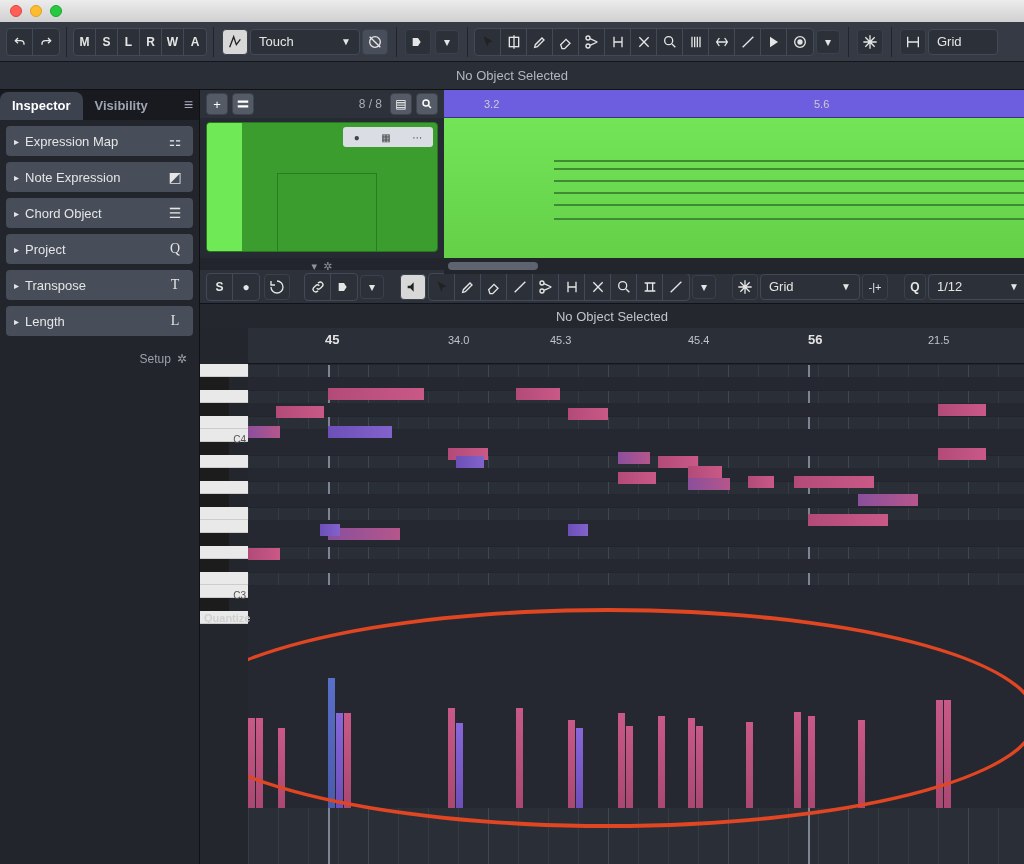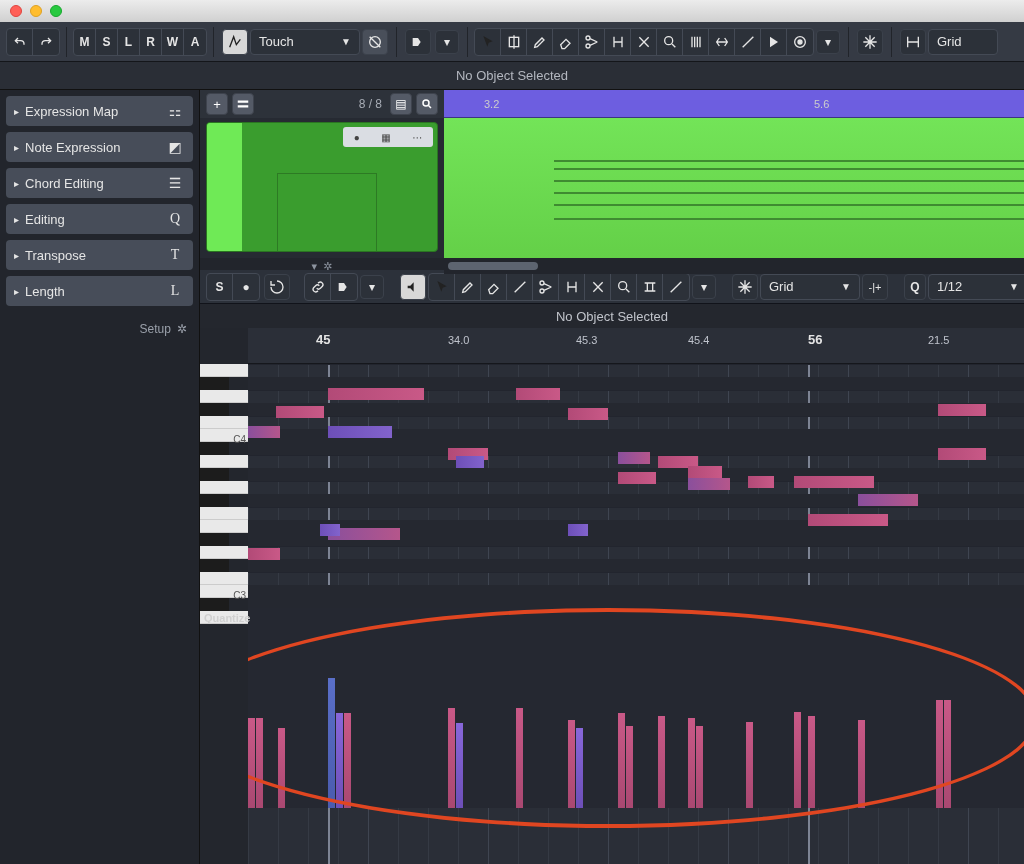--- a/index.html
+++ b/index.html
@@ -279,39 +279,44 @@
     </div>
 </div>
 
 <div class="infoline">
   <span>No Object Selected</span>
 </div>
 
 <div class="main">
 
   <div class="inspector-col">
+    <div class="tabrow">
+      <div class="tab active">Inspector</div>
+      <div class="tab inactive">Visibility</div>
+      <div class="menu-icon">≡</div>
+    </div>
     <div class="insp-list">
       <div class="insp-item">
           <span class="chev">▸</span>
           <span>Expression Map</span>
           <span class="ricon">⚏</span>
         </div>
       <div class="insp-item">
           <span class="chev">▸</span>
           <span>Note Expression</span>
           <span class="ricon">◩</span>
         </div>
       <div class="insp-item">
           <span class="chev">▸</span>
-          <span>Chord Editing</span>
+          <span>Chord Object</span>
           <span class="ricon">☰</span>
         </div>
       <div class="insp-item">
           <span class="chev">▸</span>
-          <span>Editing</span>
+          <span>Project</span>
           <span class="ricon">Q</span>
         </div>
       <div class="insp-item">
           <span class="chev">▸</span>
           <span>Transpose</span>
           <span class="ricon">T</span>
         </div>
       <div class="insp-item">
           <span class="chev">▸</span>
           <span>Length</span>
@@ -515,23 +520,23 @@
               <div class="key" style="top: 208px; height: 13px;"></div>
               <div class="key" style="top: 221px; height: 13px;"></div>
               <div class="key black" style="top: 234px; height: 13px;"></div>
               <div class="key" style="top: 247px; height: 13px;"></div>
               <div class="keylabel" style="top: 70px;">C4</div>
               <div class="keylabel" style="top: 226px;">C3</div>
             </div>
         </div>
         <div class="grid-col">
           <div class="ruler2" id="ruler2">
-              <span class="marker big" style="left: 68px; text-align: right;">45</span>
+              <span class="marker big" style="left: 77px; text-align: right;">45</span>
               <span class="marker" style="left: 200px;">34.0</span>
-              <span class="marker" style="left: 328px;">45.3</span>
+              <span class="marker" style="left: 302px;">45.3</span>
               <span class="marker" style="left: 440px;">45.4</span>
               <span class="marker big" style="left: 560px;">56</span>
               <span class="marker" style="left: 680px;">21.5</span>
             </div>
           <div class="grid" id="grid">
               <div class="vline" style="left: 0px;"></div>
               <div class="vline" style="left: 30px;"></div>
               <div class="vline" style="left: 60px;"></div>
               <div class="vline" style="left: 90px;"></div>
               <div class="vline beat" style="left: 120px;"></div>

